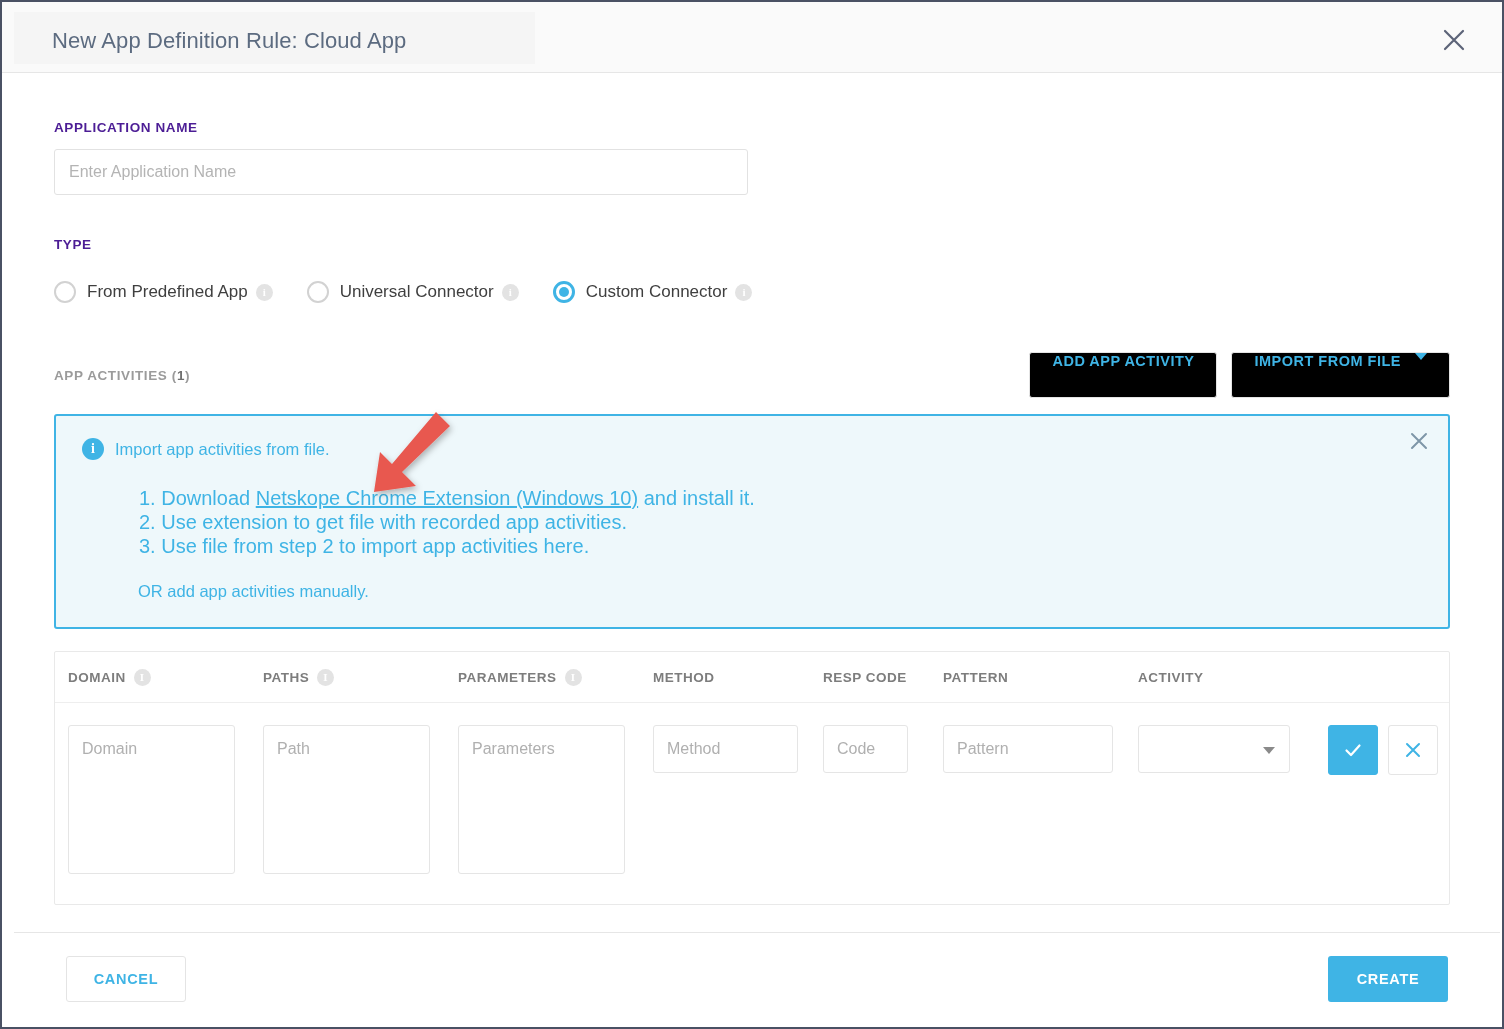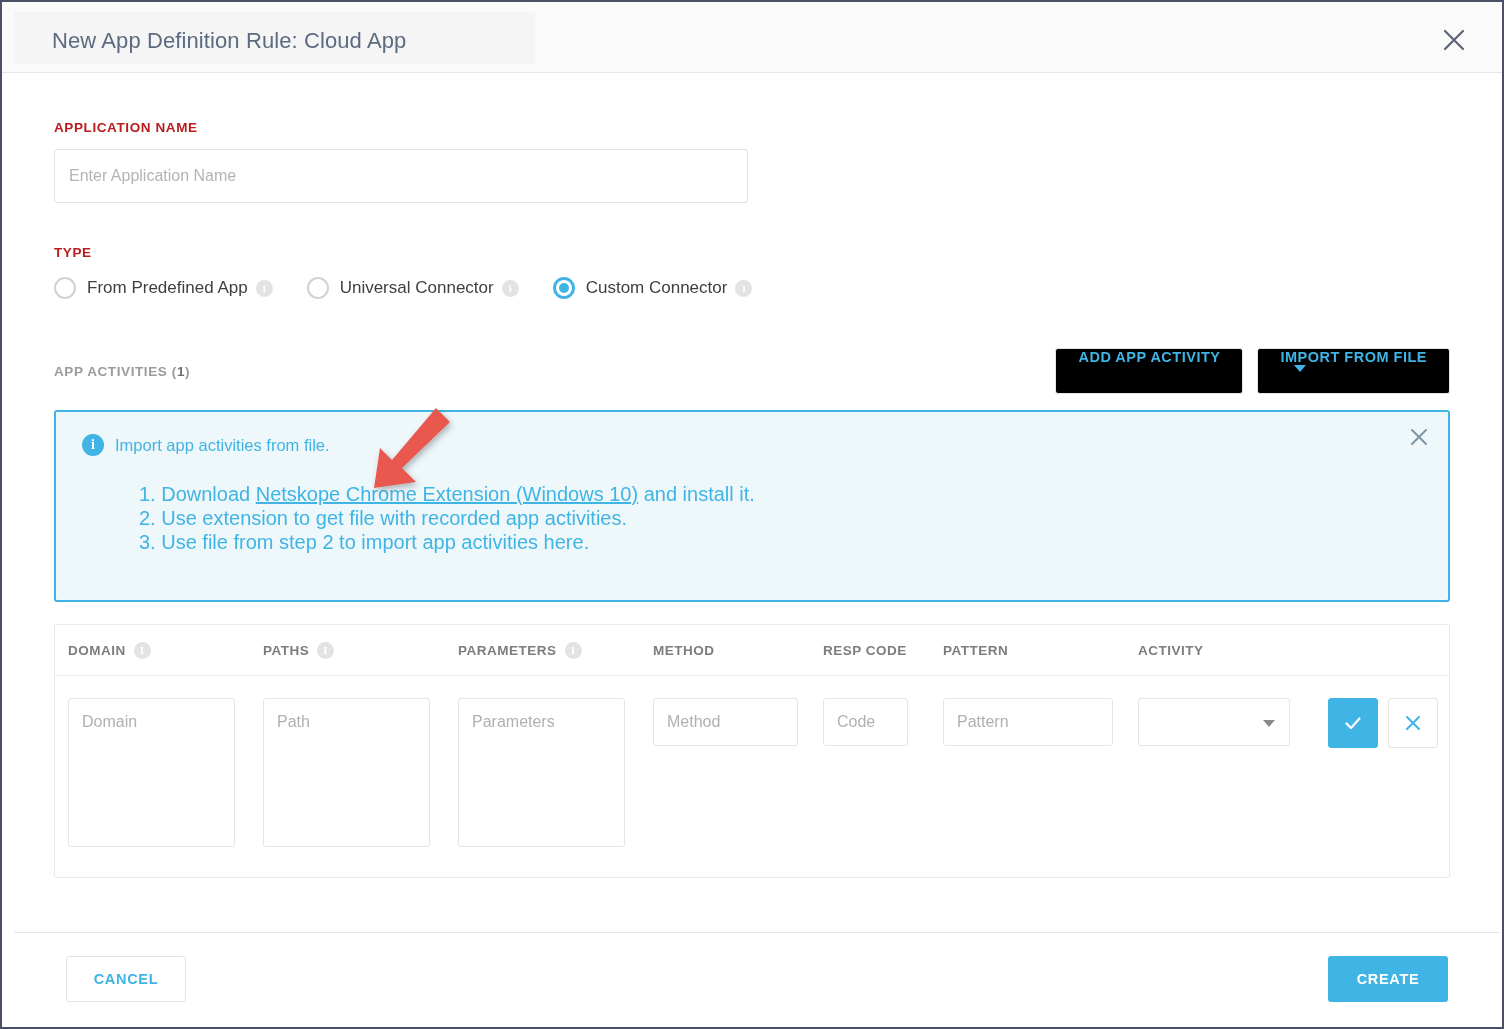--- a/index.html
+++ b/index.html
@@ -60,44 +60,44 @@
   .dialog-body {
     position: relative;
     padding: 0 52px;
     height: 861px;
     box-sizing: border-box;
   }
   .field-label {
     font-size: 13.5px;
     font-weight: bold;
     letter-spacing: 0.6px;
-    color: #b91c1c;
+    color: #4c1d95;
     text-transform: uppercase;
   }
   .app-name-label { padding-top: 47px; }
   .text-input {
     margin-top: 14px;
     width: 694px;
-    height: 54px;
+    height: 46px;
     box-sizing: border-box;
     border: 1px solid #e2e2e2;
     border-radius: 3px;
     padding: 0 14px;
     font-size: 16px;
     color: #555;
     font-family: "Liberation Sans", sans-serif;
     background: #fff;
     outline: none;
   }
   .text-input::placeholder { color: #b4b4b4; }
 
   .type-label { margin-top: 42px; }
 
   .radio-row {
-    margin-top: 17px;
+    margin-top: 29px;
     display: flex;
     align-items: center;
   }
   .radio-item {
     display: flex;
     align-items: center;
     cursor: pointer;
     margin-right: 34px;
   }
   .radio-dot {
@@ -168,21 +168,21 @@
     color: #3fb4e5;
     font-size: 14.5px;
     font-weight: bold;
     letter-spacing: 0.5px;
     padding: 0 22px;
     cursor: pointer;
     font-family: "Liberation Sans", sans-serif;
     display: flex;
     align-items: flex-start;
   }
-  .ghost-btn + .ghost-btn { margin-left: 14px; flex-direction: column; }
+  .ghost-btn + .ghost-btn { margin-left: 14px; }
   .caret {
     margin-left: 14px;
     width: 0; height: 0;
     border-left: 6px solid transparent;
     border-right: 6px solid transparent;
     border-top: 7px solid #3fb4e5;
   }
 
   
   .info-banner {
@@ -468,20 +468,21 @@
     <div class="info-banner">
       <div class="banner-head">
         <span class="banner-icon">i</span>
         <span class="banner-head-text">Import app activities from file.</span>
       </div>
       <div class="banner-steps">
         <div class="banner-step"><span>1. Download </span><span class="banner-link">Netskope Chrome Extension (Windows 10)</span><span> and install it.</span></div>
         <div class="banner-step">2. Use extension to get file with recorded app activities.</div>
         <div class="banner-step">3. Use file from step 2 to import app activities here.</div>
       </div>
+      <div class="banner-or">OR add app activities manually.</div>
 
       <div class="banner-close">
         <svg width="22" height="22" viewBox="0 0 22 22" aria-hidden="true">
           <path d="M4 4 L18 18 M18 4 L4 18" stroke="#7e97a8" stroke-width="2" stroke-linecap="round" fill="none"></path>
         </svg>
       </div>
 
       <div class="arrow-annot">
         <svg width="110" height="100" viewBox="0 0 110 100" aria-hidden="true">
           <defs>

